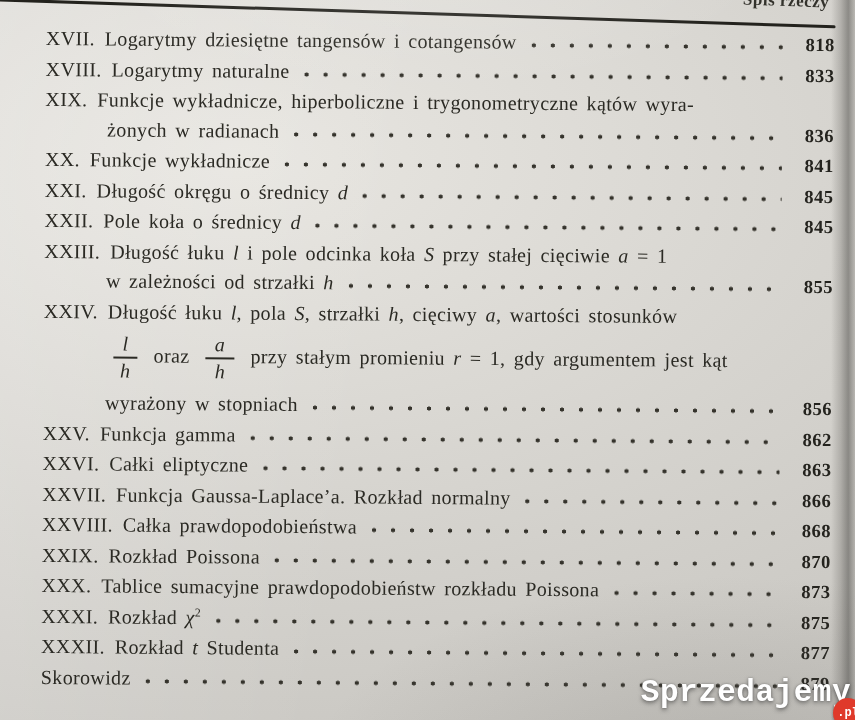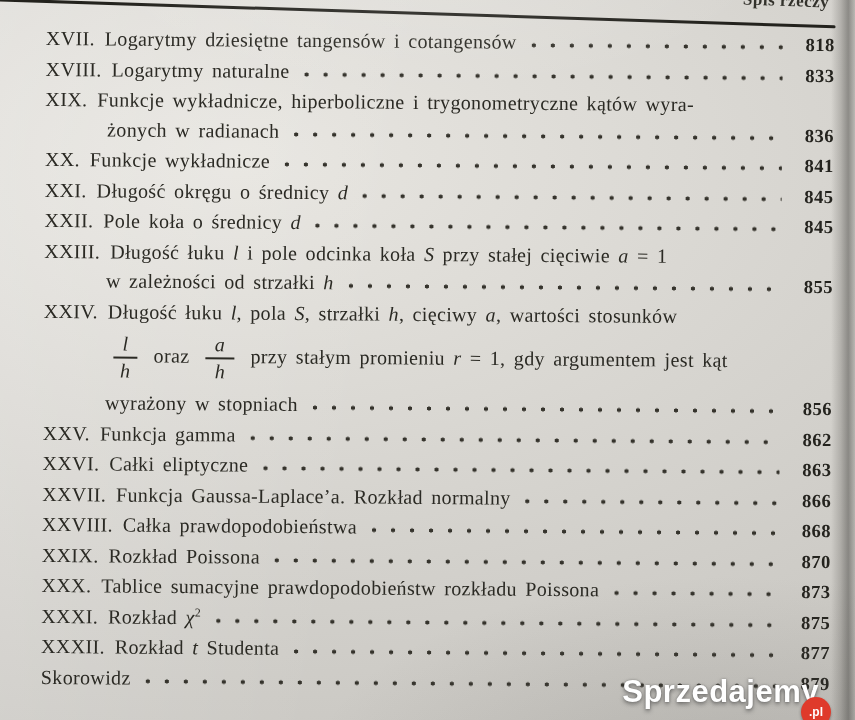--- a/index.html
+++ b/index.html
@@ -64,22 +64,22 @@
     margin:0 8px 0 14px;
     background-image:radial-gradient(circle at 3px 3.5px, #35332c 1.8px, rgba(0,0,0,0) 2.3px);
     background-size:19px 7px;background-repeat:repeat-x;
   }
   .page-num{
     min-width:44px;text-align:right;font-weight:bold;font-size:18.5px;
     letter-spacing:0.5px;color:#24231e;
   }
   
   .watermark{
-    position:absolute;right:36px;bottom:10px;z-index:6;
-    font-family:Liberation Sans, sans-serif;
+    position:absolute;right:4px;bottom:10px;z-index:6;
+    font-family:Liberation Mono, monospace;
   }
   .wm-text{
     font-size:31px;font-weight:bold;color:#ffffff;letter-spacing:0.5px;
     text-shadow:0 2px 4px rgba(40,40,40,0.55), 0 0 2px rgba(60,60,60,0.4);
   }
   .wm-badge{
     position:absolute;top:-12px;right:-12px;width:30px;height:30px;border-radius:50%;
     display:flex;align-items:center;justify-content:center;
     font-size:12px;font-weight:bold;color:#fff;
     box-shadow:0 2px 3px rgba(40,40,40,0.45);

